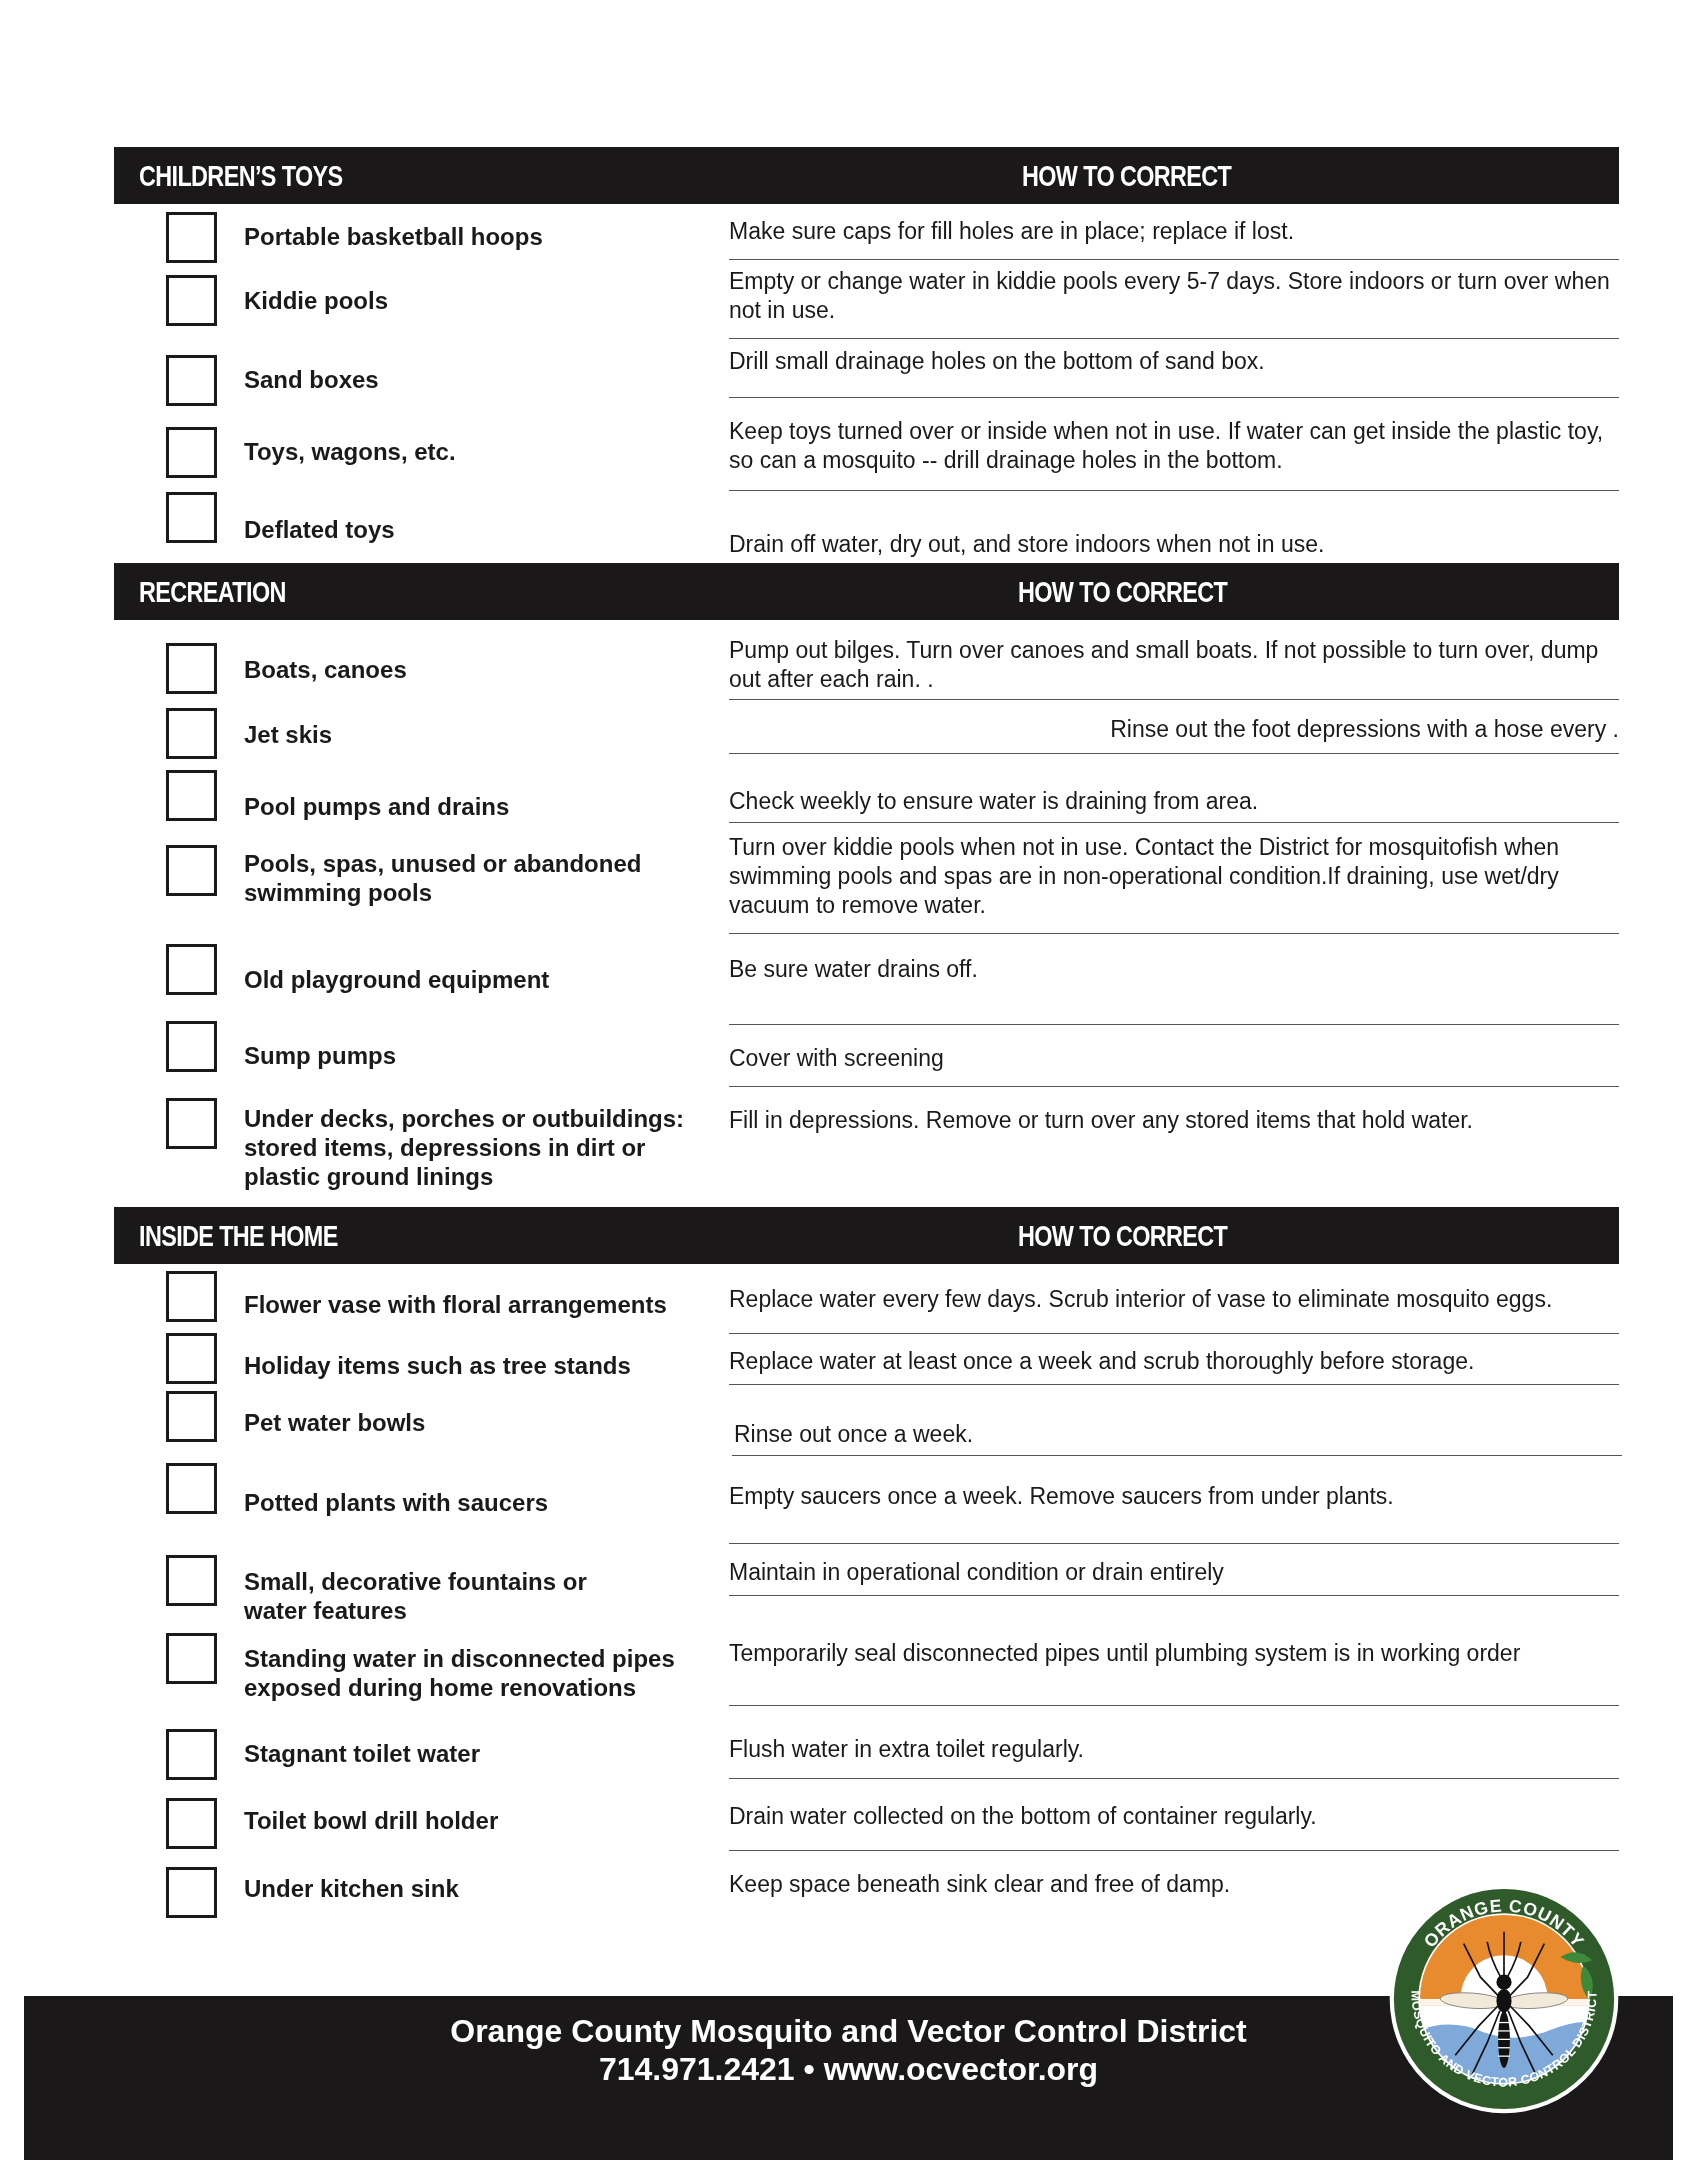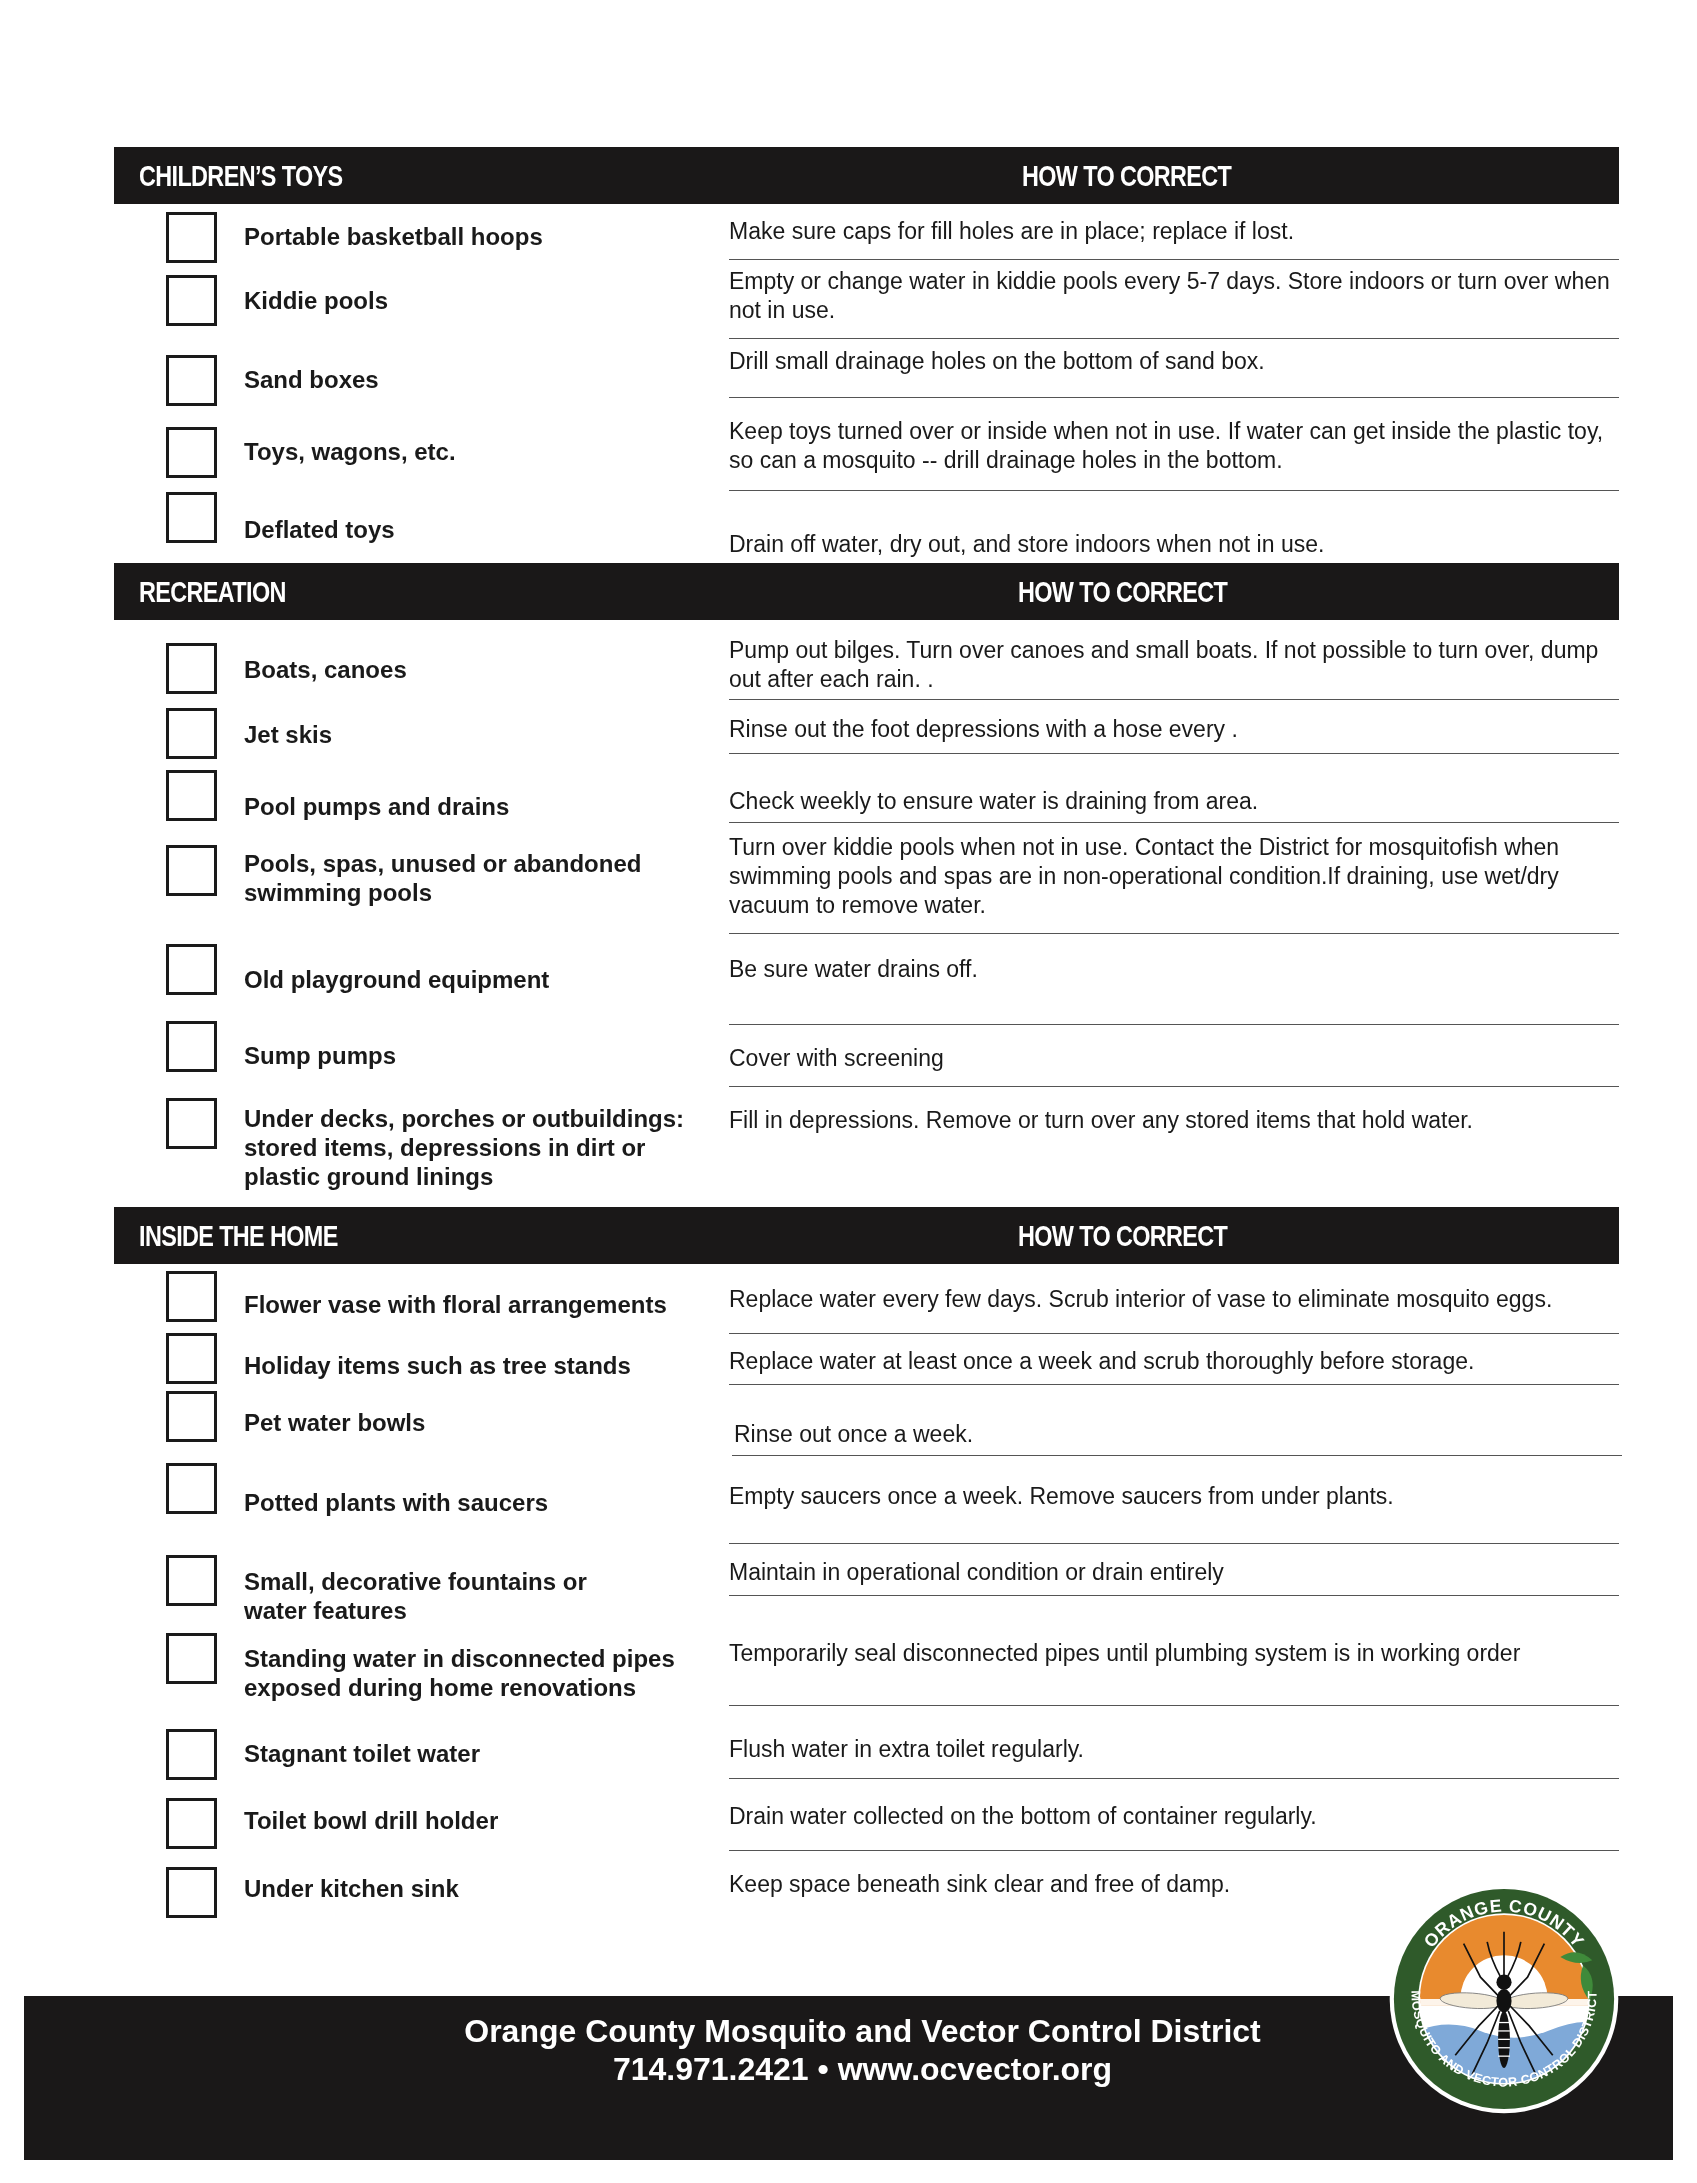--- a/index.html
+++ b/index.html
@@ -5,21 +5,21 @@
   html, body { margin:0; padding:0; background:#ffffff; }
   body { width:1698px; height:2183px; position:relative; overflow:hidden; font-family:"Liberation Sans", sans-serif; color:#1a1a1a; }
   .section-bar { position:absolute; left:114px; width:1505px; height:57px; background:#1a1818; }
   .section-title { position:absolute; left:25px; top:6.7px; color:#fff; font-family:"Liberation Sans", sans-serif; font-weight:bold; font-size:30px; letter-spacing:-0.8px; transform:scaleX(0.78); transform-origin:left center; line-height:44px; white-space:nowrap; }
   .correct-title { position:absolute; top:6.7px; color:#fff; font-family:"Liberation Sans", sans-serif; font-weight:bold; font-size:30px; letter-spacing:-0.8px; transform:scaleX(0.78); transform-origin:left center; line-height:44px; white-space:nowrap; }
   .checkbox { position:absolute; left:166px; width:45px; height:45px; border:3.4px solid #1a1a1a; background:#fff; box-sizing:content-box; }
   .item-label { position:absolute; left:244px; font-weight:bold; font-size:24px; line-height:29px; color:#1a1a1a; width:470px; }
   .fix-text { position:absolute; left:729px; font-size:23px; line-height:29px; color:#1a1a1a; width:890px; }
   .rule { position:absolute; left:729px; width:890px; height:0; border-top:1.7px solid #555; }
   .footer { position:absolute; left:24px; top:1996px; width:1649px; height:164px; background:#1a1818; }
-  .footer-line { position:absolute; left:0; width:1649px; text-align:center; color:#fff; font-weight:bold; font-size:32px;padding-left:14px; }
+  .footer-line { position:absolute; left:0; width:1649px; text-align:center; color:#fff; font-weight:bold; font-size:32px; }
   .logo { position:absolute; left:1388px; top:1883px; width:232px; height:232px; }
 </style>
 </head>
 <body>
 
 <div class="section-bar" style="top:147px;">
   <span class="section-title">CHILDREN’S TOYS</span>
   <span class="correct-title" style="left:908px;">HOW TO CORRECT</span>
 </div>
 
@@ -52,21 +52,21 @@
   <span class="correct-title" style="left:904px;">HOW TO CORRECT</span>
 </div>
 
 <div class="checkbox" style="top:643px;"></div>
 <div class="item-label" style="top:655px;">Boats, canoes</div>
 <div class="fix-text" style="top:636px;">Pump out bilges. Turn over canoes and small boats. If not possible to turn over, dump out after each rain. .</div>
 <div class="rule" style="top:699px;"></div>
 
 <div class="checkbox" style="top:708px;"></div>
 <div class="item-label" style="top:720px;">Jet skis</div>
-<div class="fix-text" style="top:715px;">Rinse out the foot depressions with a hose every .</div>
+<div class="fix-text" style="top:715px;text-align:right;">Rinse out the foot depressions with a hose every .</div>
 <div class="rule" style="top:753px;"></div>
 
 <div class="checkbox" style="top:770px;"></div>
 <div class="item-label" style="top:792px;">Pool pumps and drains</div>
 <div class="fix-text" style="top:787px;">Check weekly to ensure water is draining from area.</div>
 <div class="rule" style="top:822px;"></div>
 
 <div class="checkbox" style="top:845px;"></div>
 <div class="item-label" style="top:849px; width:437px;">Pools, spas, unused or abandoned swimming pools</div>
 <div class="fix-text" style="top:833px;">Turn over kiddie pools when not in use. Contact the District for mosquitofish when swimming pools and spas are in non-operational condition.If draining, use wet/dry vacuum to remove water.</div>

